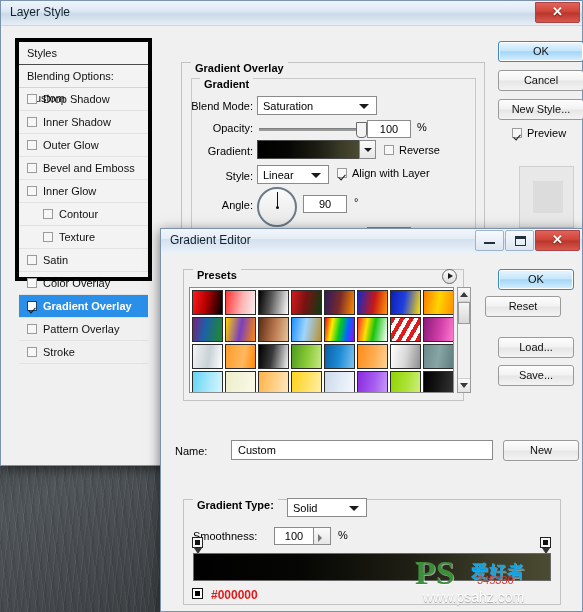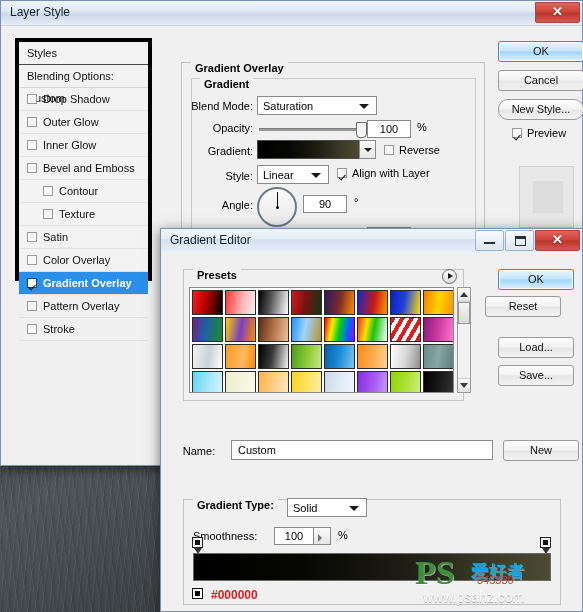--- a/index.html
+++ b/index.html
@@ -190,27 +190,30 @@
 
   <div id="lsBody">
 
     <div id="stylesList">
       <div class="sl-head">Styles</div>
       <div class="sl-sub">Blending Options: Custom</div>
       <div class="sl-row">
         <span class="cb"></span><span>Drop Shadow</span>
       </div>
       <div class="sl-row">
+        <span class="cb"></span><span>Inner Shadow</span>
+      </div>
+      <div class="sl-row">
         <span class="cb"></span><span>Outer Glow</span>
       </div>
       <div class="sl-row">
+        <span class="cb"></span><span>Bevel and Emboss</span>
+      </div>
+      <div class="sl-row">
         <span class="cb"></span><span>Inner Glow</span>
-      </div>
-      <div class="sl-row">
-        <span class="cb"></span><span>Bevel and Emboss</span>
       </div>
       <div class="sl-row indent">
         <span class="cb"></span><span>Contour</span>
       </div>
       <div class="sl-row indent">
         <span class="cb"></span><span>Texture</span>
       </div>
       <div class="sl-row">
         <span class="cb"></span><span>Satin</span>
       </div>
@@ -273,21 +276,21 @@
     <div class="pct" style="left:353px;top:170px;">°</div>
 
     <div class="lbl" style="left:190px;top:202px;width:62px;">Scale:</div>
     <div class="slider-track" style="left:258px;top:209px;width:104px;"></div>
     <div class="slider-knob" style="left:310px;top:203px;"></div>
     <div class="numbox" style="left:366px;top:201px;width:44px;">100</div>
     <div class="pct" style="left:416px;top:202px;">%</div>
 
     <div class="btn primary" style="left:497px;top:15px;width:86px;">OK</div>
     <div class="btn" style="left:497px;top:44px;width:86px;">Cancel</div>
-    <div class="btn" style="left:497px;top:73px;width:86px;border-radius:10px;">New Style...</div>
+    <div class="btn" style="left:497px;top:73px;width:86px;">New Style...</div>
     <div class="chkrow" style="left:511px;top:101px;">
       <span class="cb on"></span><span>Preview</span>
     </div>
   </div>
 
   <div id="previewBox">
     <div class="inner"></div>
   </div>
 </div>
 
@@ -354,21 +357,21 @@
     <div id="presetScroll">
       <div class="sb-arrow up">
           <span class="t"></span>
         </div>
       <div id="sbThumb"></div>
       <div class="sb-arrow dn">
           <span class="t"></span>
         </div>
     </div>
 
-    <div class="lbl" style="left:14px;top:192px;width:48px;text-align:center;">Name:</div>
+    <div class="lbl" style="left:14px;top:192px;width:48px;text-align:left;">Name:</div>
     <div class="field" style="left:70px;top:187px;width:262px;height:20px;padding-left:6px;line-height:19px;">Custom</div>
     <div class="btn" style="left:342px;top:187px;width:76px;">New</div>
 
     <div id="gradTypeGroup"></div>
     <div class="grp-legend" id="gtLegend">Gradient Type:</div>
     <div class="combo" style="left:126px;top:245px;width:80px;">
       <span>Solid</span>
       <span class="arr"></span>
     </div>
 

